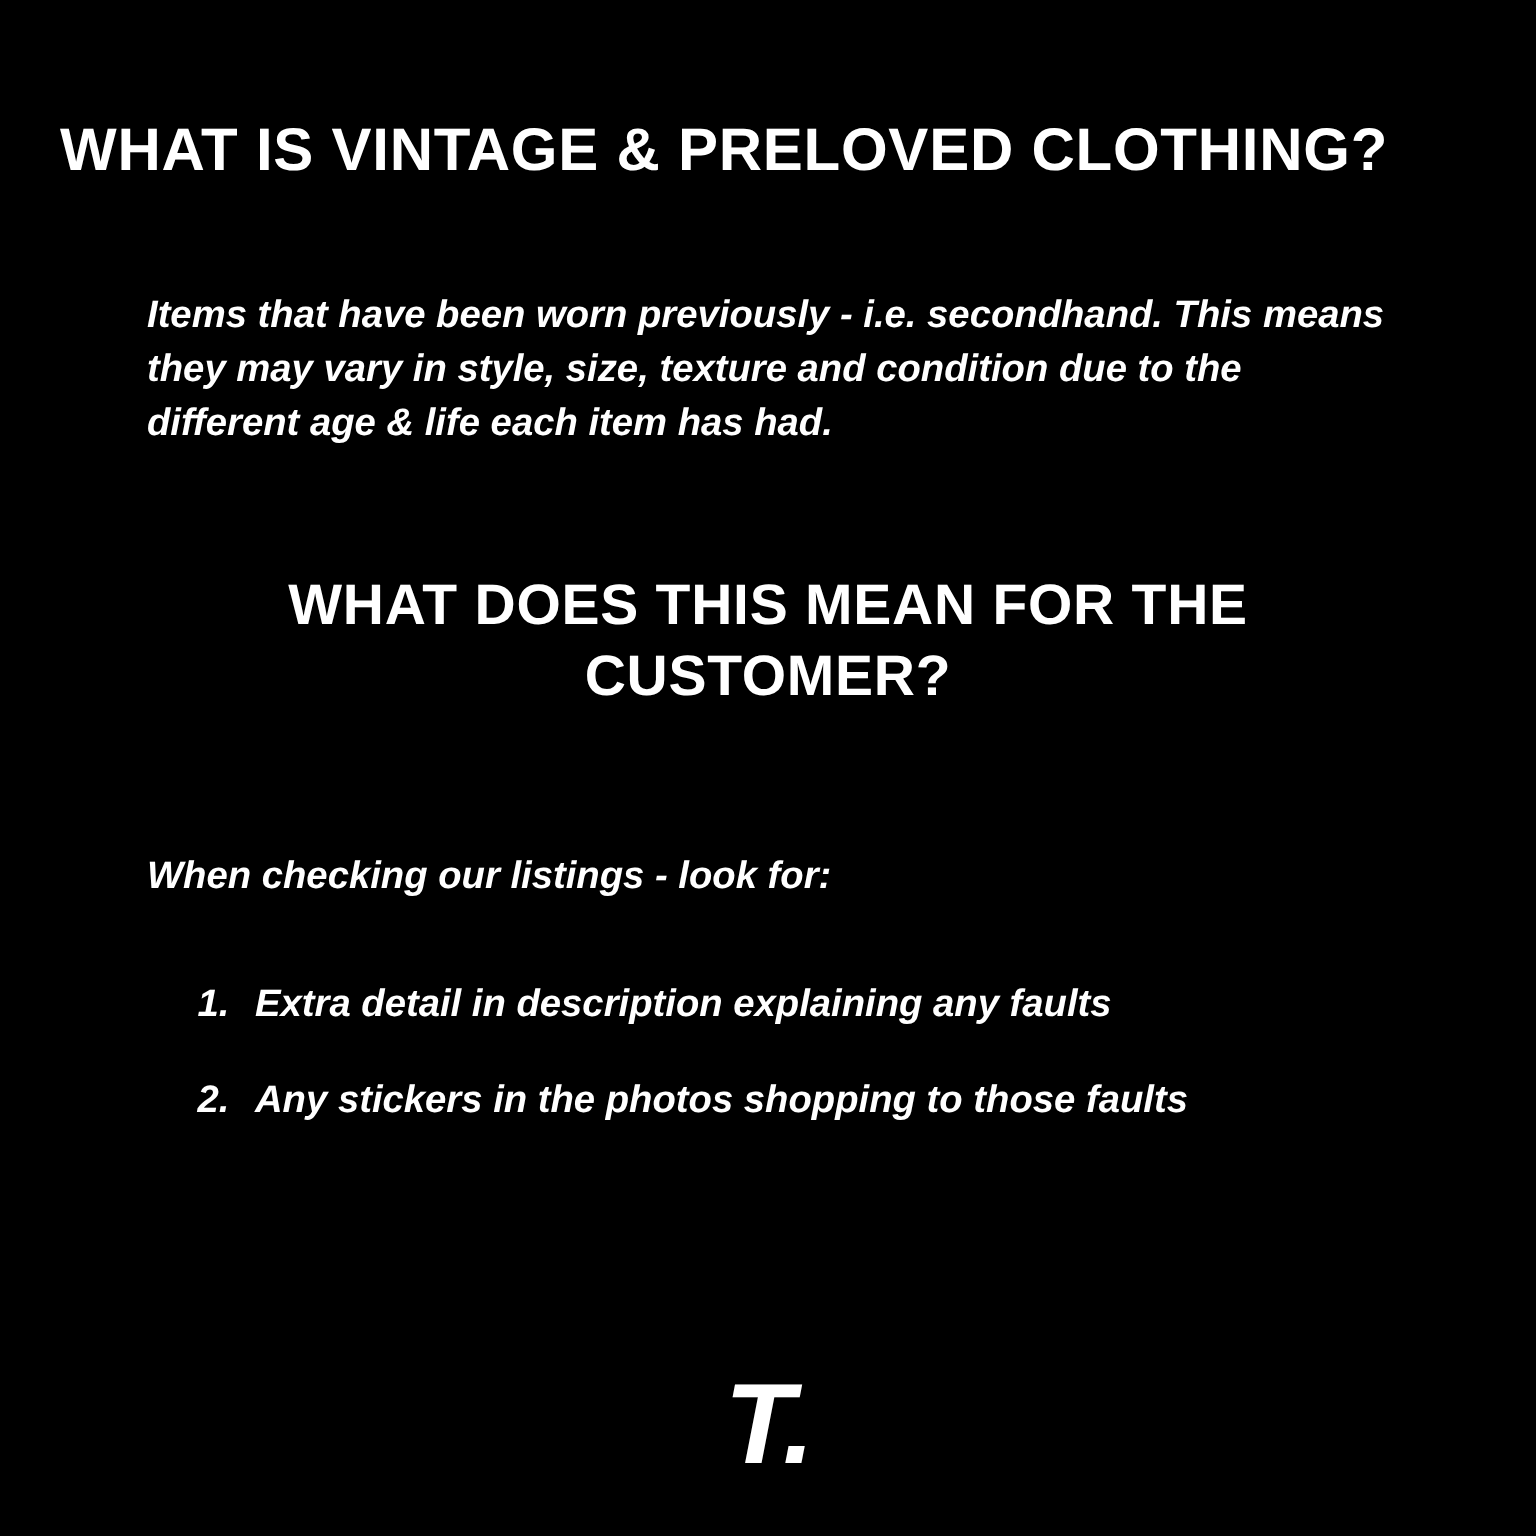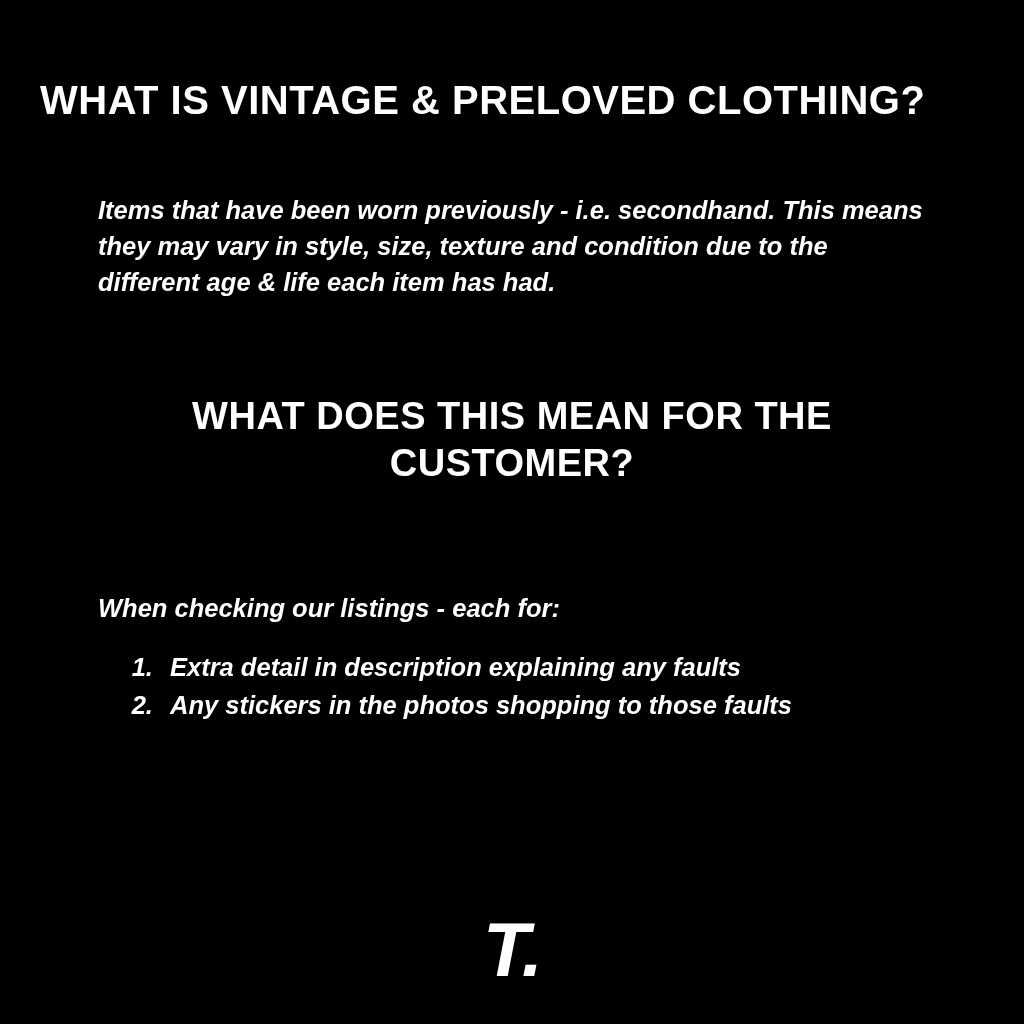--- a/index.html
+++ b/index.html
@@ -30,21 +30,21 @@
     margin: 0;
     padding: 78px 40px 0 40px;
     color: #ffffff;
   }
   .heading-sub {
     text-align: center;
     font-weight: bold;
     font-size: 38px;
     letter-spacing: 0.5px;
     line-height: 1.25;
-    margin: 16px;
+    margin: 4px;
     padding: 0 110px;
     color: #ffffff;
   }
   .body-block {
     font-style: italic;
     font-weight: bold;
     font-size: 25.5px;
     line-height: 1.42;
     color: #ffffff;
     margin: 0;
@@ -61,20 +61,21 @@
     font-weight: bold;
     font-size: 25.5px;
     line-height: 1.5;
     color: #ffffff;
     margin: 0;
     padding: 0 98px 0 160px;
     list-style-position: outside;
   }
   ol.faults li {
     padding-left: 10px;
+    margin-top: 26px;
   }
   .logo-wrap {
     position: absolute;
     left: 0;
     right: 0;
     bottom: 36px;
     display: flex;
     justify-content: center;
     align-items: flex-end;
   }
@@ -101,21 +102,21 @@
 
   <div class="spacer-2"></div>
 
   <h2 class="heading-sub">WHAT DOES THIS MEAN FOR THE CUSTOMER?</h2>
 
   <div class="spacer-3"></div>
 
 
   <div class="spacer-4"></div>
 
-  <p class="body-block">When checking our listings - each for:</p>
+  <p class="body-block">When checking our listings - look for:</p>
 
   <div class="spacer-5"></div>
 
   <ol class="faults">
     <li>Extra detail in description explaining any faults</li>
     <li>Any stickers in the photos shopping to those faults</li>
   </ol>
 
   <div class="logo-wrap">
     <span class="logo">T.</span>

